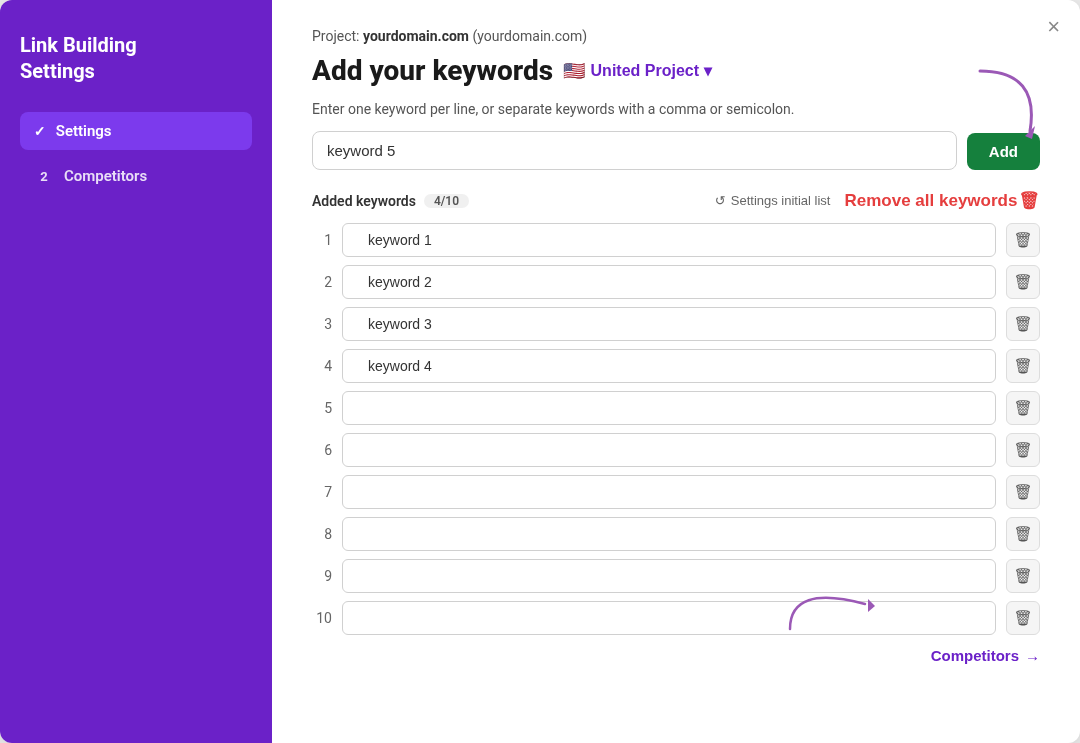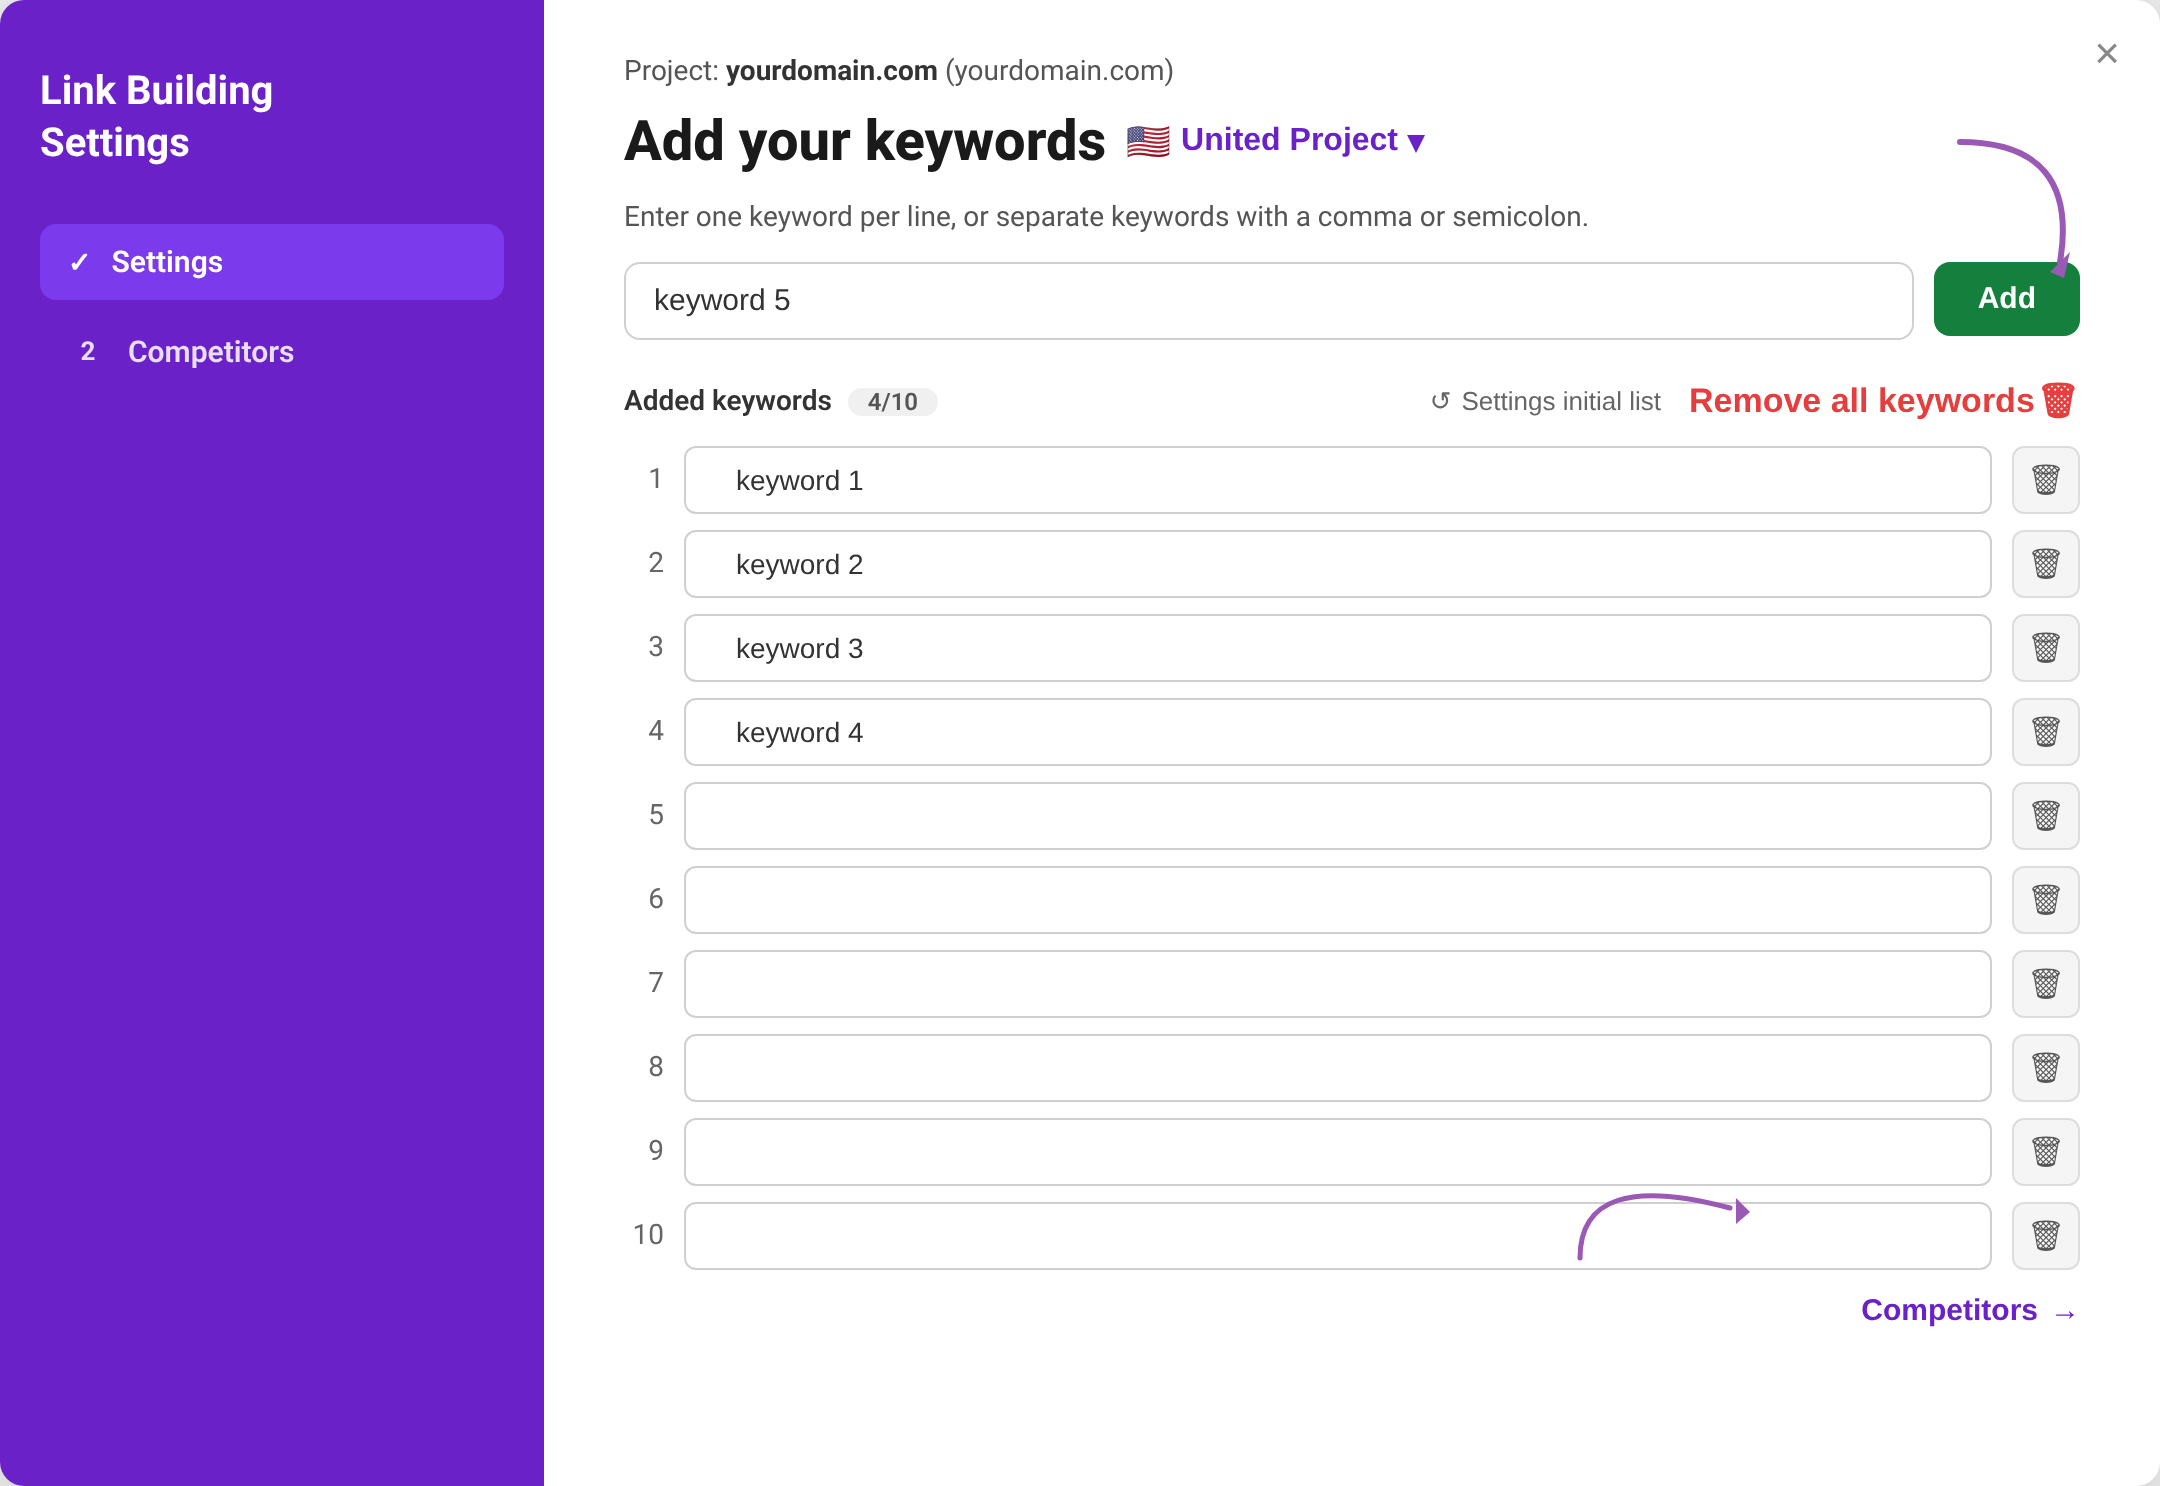--- a/index.html
+++ b/index.html
@@ -119,21 +119,21 @@
     }
     .instruction {
       font-size: 14px;
       color: #555;
       margin-bottom: 14px;
     }
     .input-row {
       display: flex;
       gap: 10px;
       margin-bottom: 20px;
-      align-items: flex-start;
+      align-items: flex-end;
     }
     .keyword-input {
       flex: 1;
       border: 1.5px solid #d0d0d0;
       border-radius: 8px;
       padding: 10px 14px;
       font-size: 15px;
       color: #333;
       outline: none;
     }

